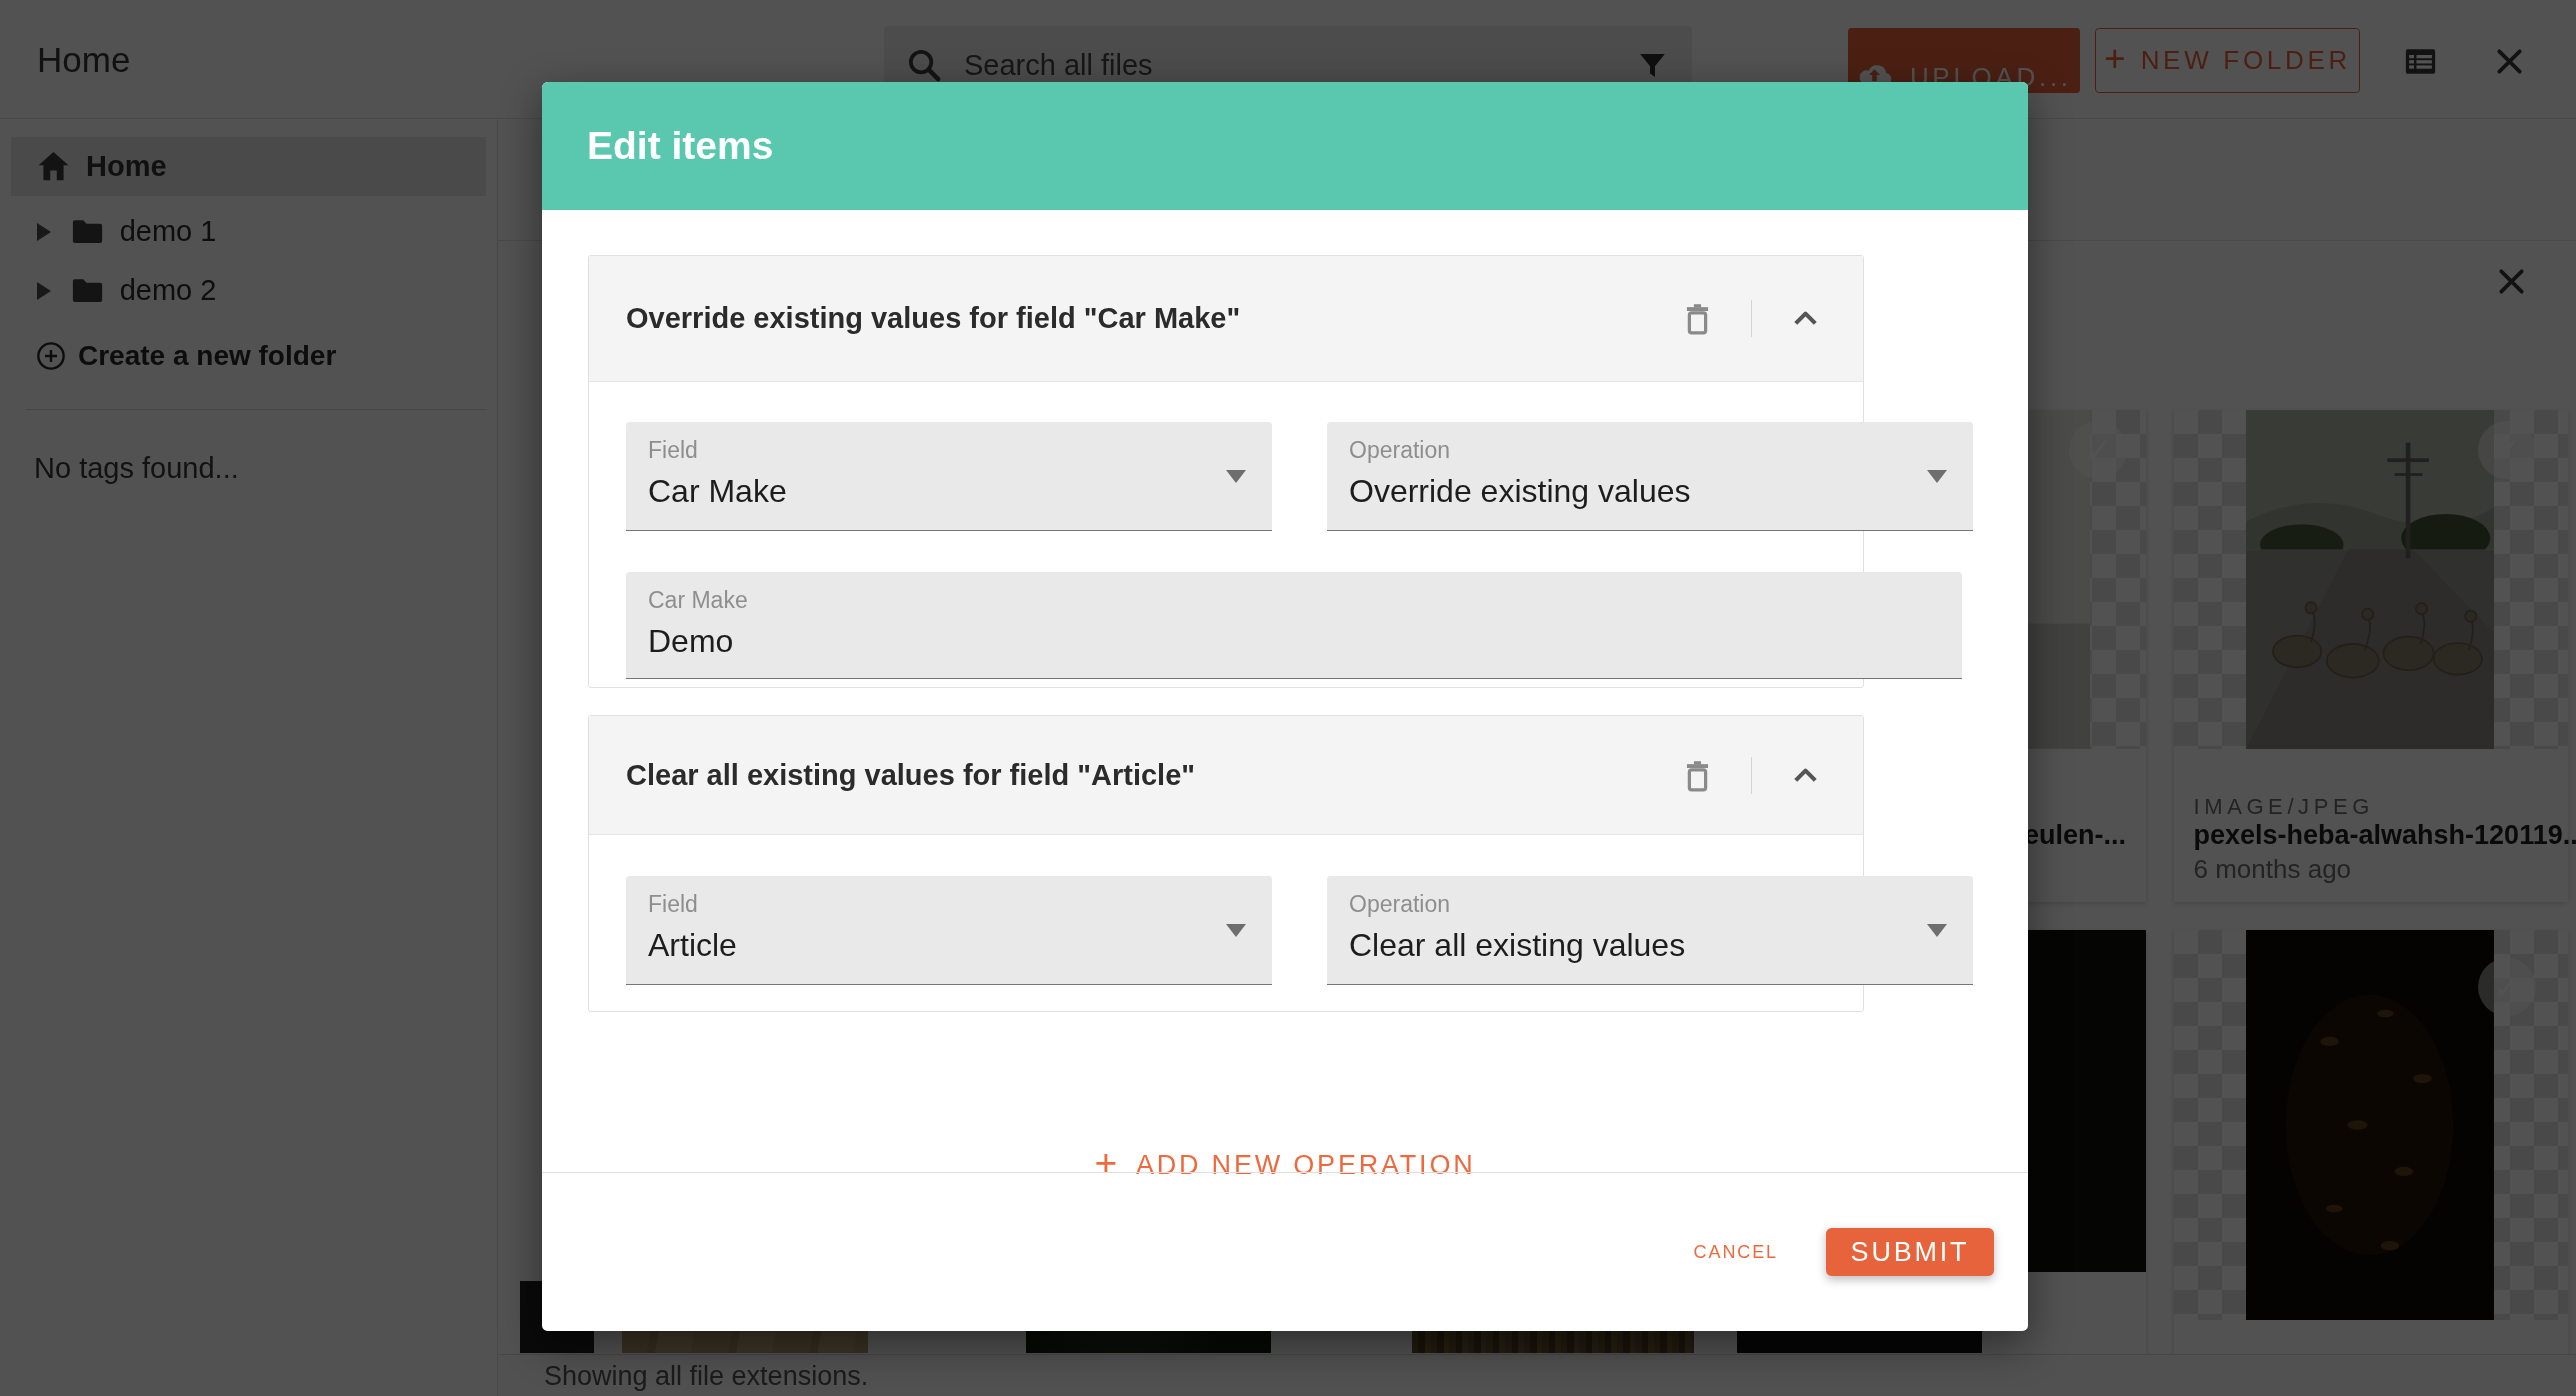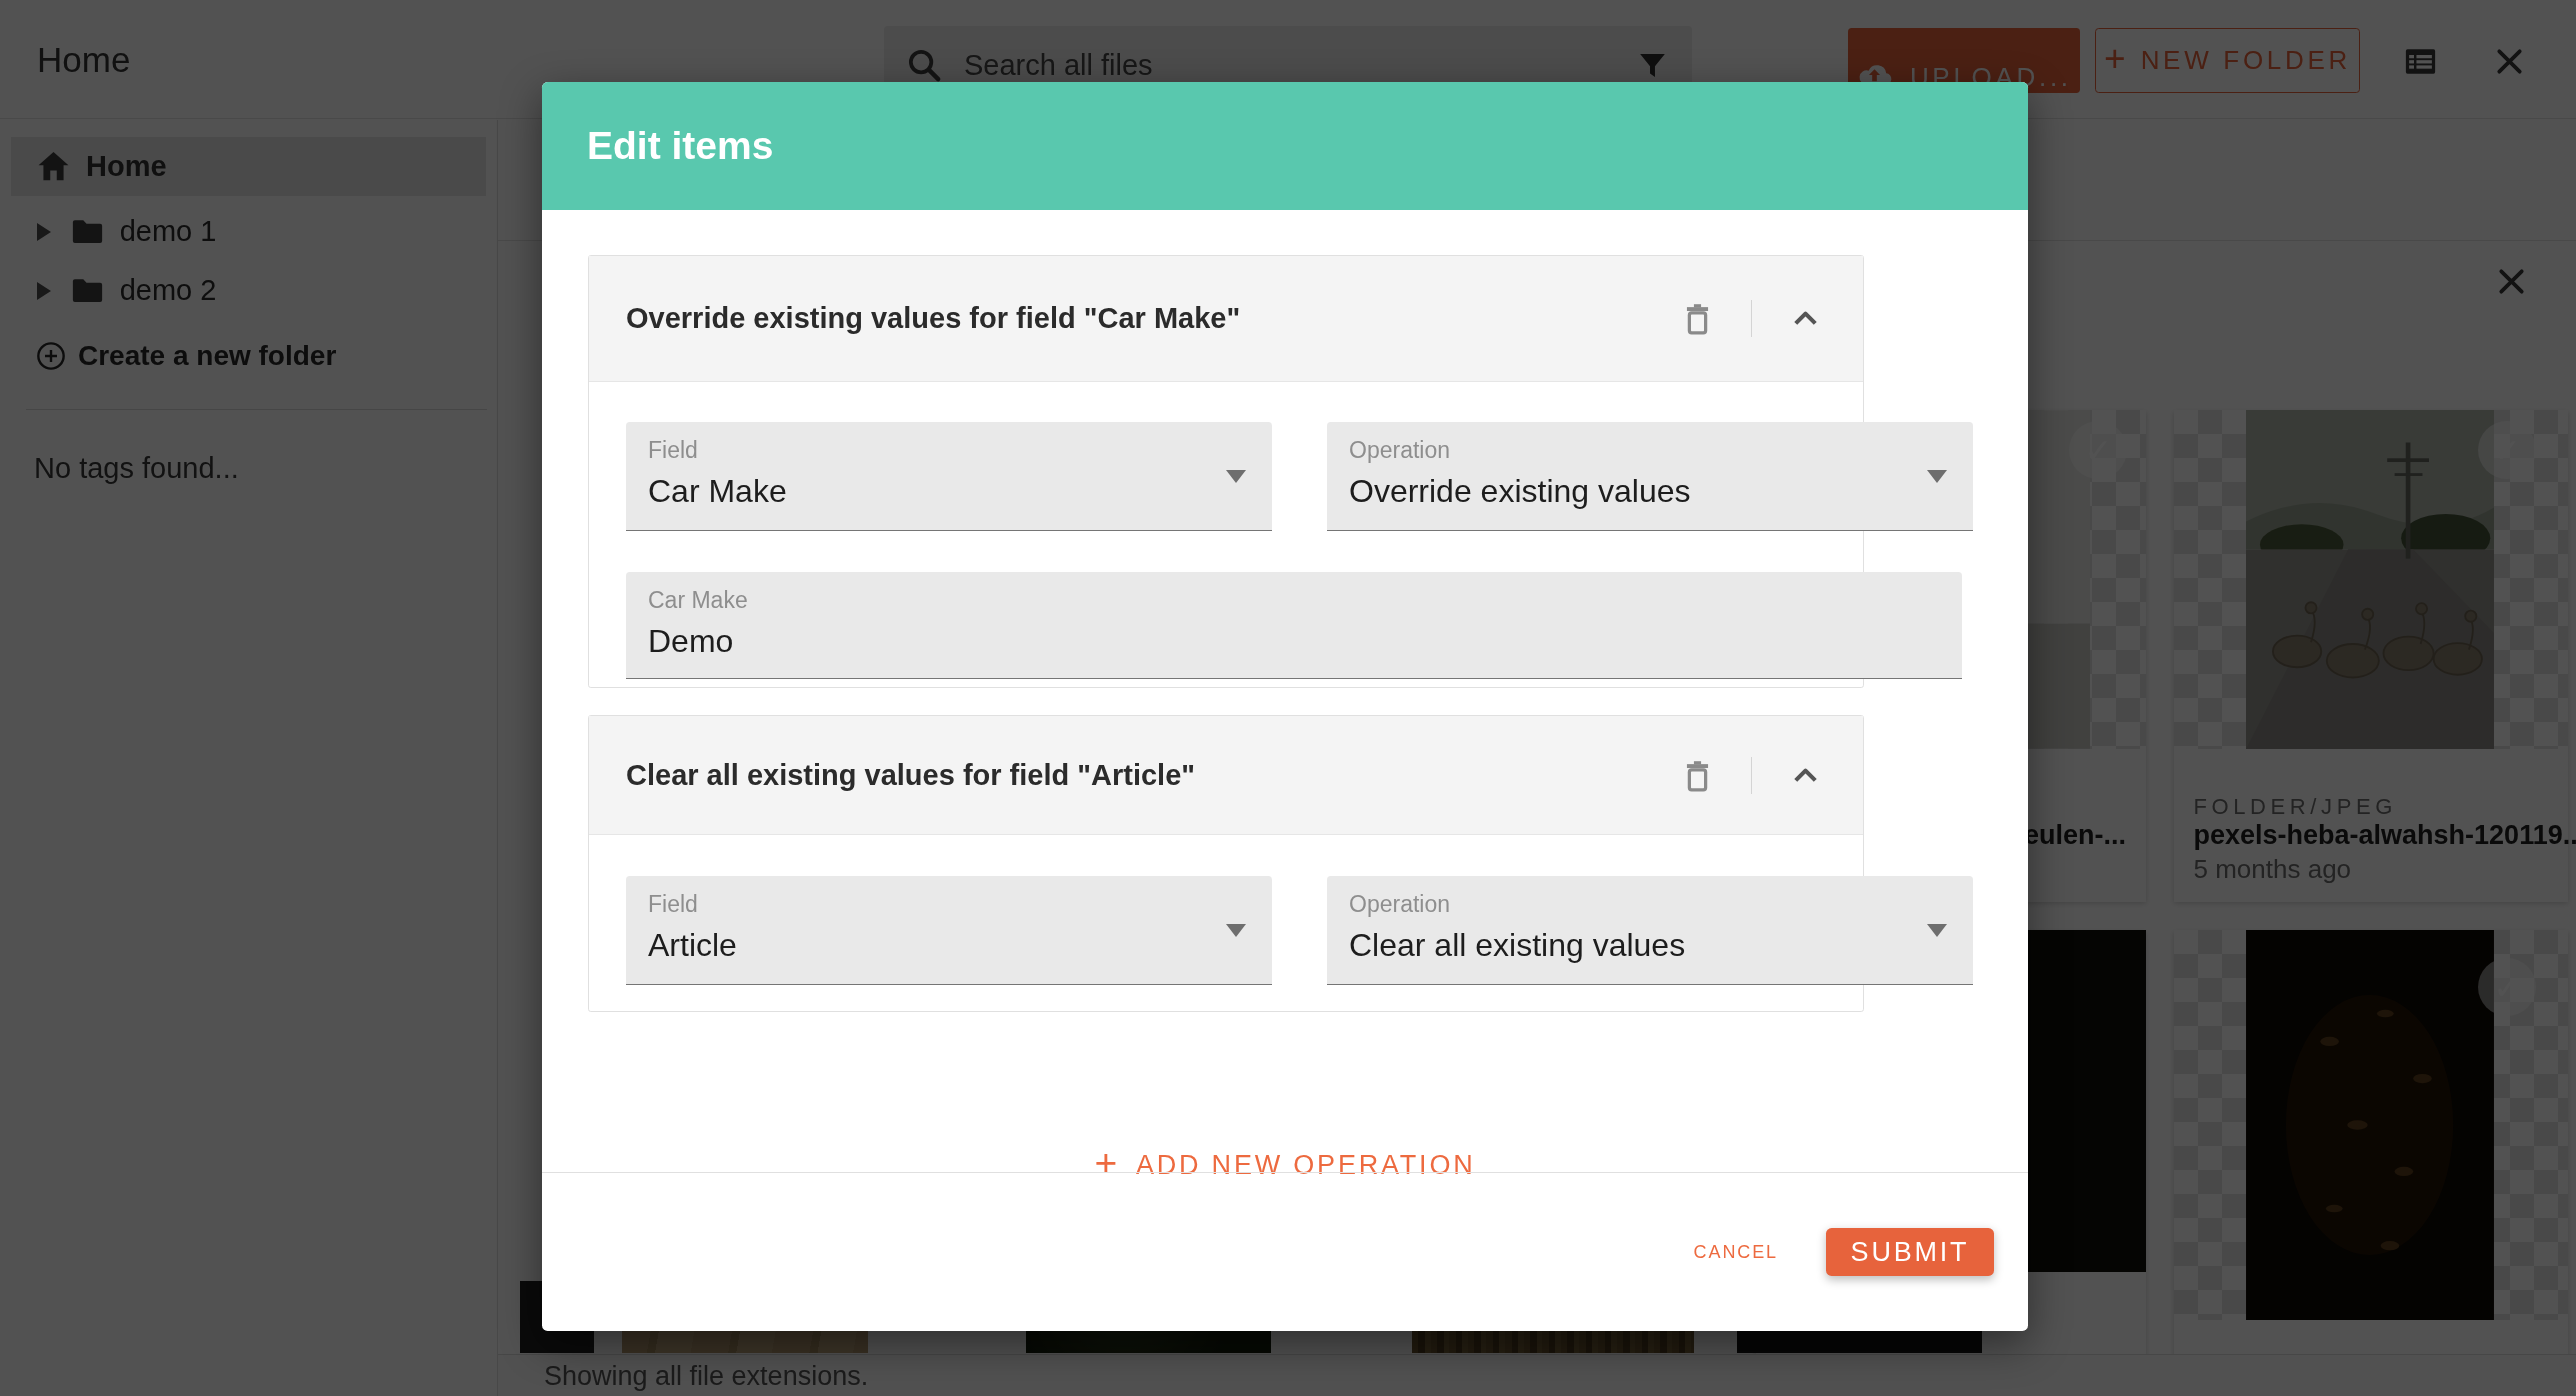--- a/index.html
+++ b/index.html
@@ -208,23 +208,23 @@
           <ellipse cx="175" cy="262" rx="27" ry="18"></ellipse>
             <path d="M188 252 Q196 226 188 216" fill="none"></path>
             <circle cx="189" cy="214" r="6"></circle>
           <ellipse cx="228" cy="268" rx="26" ry="17"></ellipse>
             <path d="M240 258 Q248 234 241 224" fill="none"></path>
             <circle cx="242" cy="222" r="6"></circle>
         </g>
       </svg>
     </div>
     <div class="sel-circle" style="right:32px; top:11px;">✓</div>
-    <div class="cap-type">FOLDER/JPEG</div>
+    <div class="cap-type">IMAGE/JPEG</div>
     <div class="cap-name">pexels-heba-alwahsh-120119...</div>
-    <div class="cap-age">5 months ago</div>
+    <div class="cap-age">6 months ago</div>
   </div>
 
   <div class="card" style="left:1756px; top:930px; width:390px; height:466px;">
     <div class="imgzone" style="height:342px; background:#12100c;"></div>
   </div>
   <div class="card" style="left:2174px; top:930px; width:394px; height:466px;">
     <div class="imgzone checker" style="height:390px;">
       <svg class="photo" style="left:72px; width:248px;" viewBox="0 0 267 420">
         <rect width="267" height="420" fill="#0f0a05"></rect>
         <ellipse cx="133" cy="210" rx="90" ry="140" fill="#241506"></ellipse>

